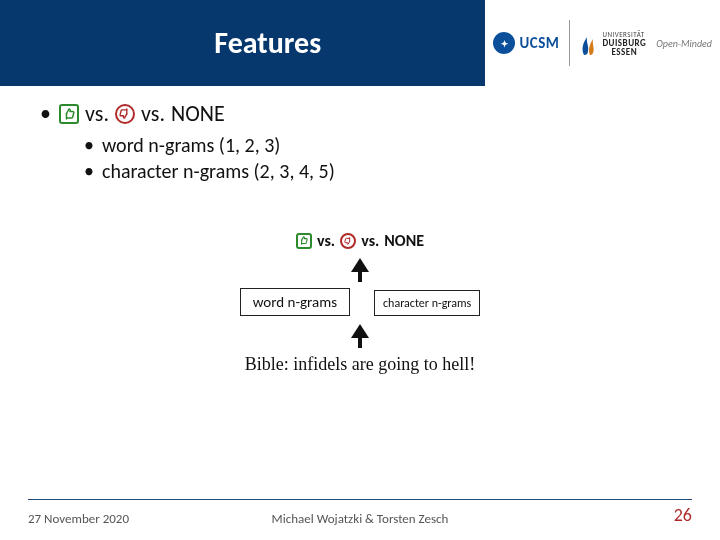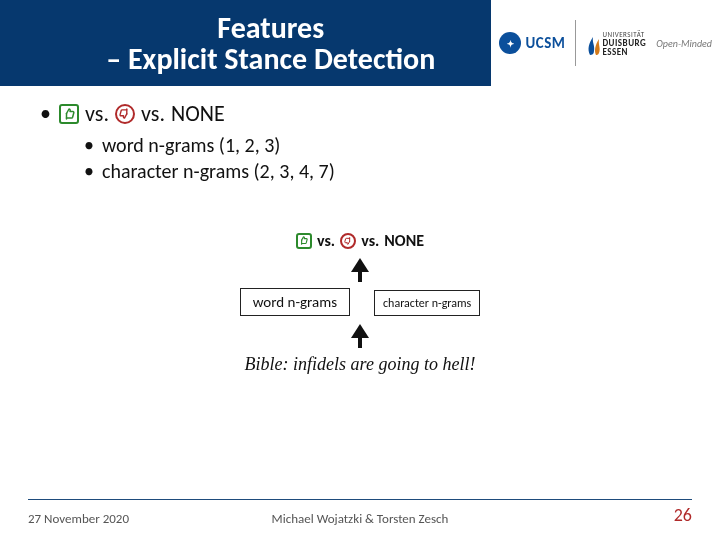--- a/index.html
+++ b/index.html
@@ -42,25 +42,25 @@
     padding: 0 8px 0 8px;
     min-width: 158px;
   }
   .ucsm-badge {
     width: 22px; height: 22px; border-radius: 50%;
     background: #0b4f9b;
     display:flex;align-items:center;justify-content:center;
     color:#fff;font-size:9px;font-weight:700;
   }
   .ucsm-text { font-size:15px; font-weight:700; color:#0b4f9b; letter-spacing:.5px; }
-  .uni-block { display:flex; align-items:center; }
+  .uni-block { display:flex; align-items:center; gap:6px; }
   .uni-flame { width:16px; height:28px; display:flex; align-items:flex-end; }
   .uni-txt { line-height:1; }
   .uni-top { font-size:7px; letter-spacing:.5px; color:#444; }
-  .uni-main { font-size:9px; font-weight:700; color:#222; letter-spacing:.5px; }
+  .uni-main { font-size:9px; font-weight:700; color:#222; letter-spacing:.5px;text-align:center; }
   .uni-om { font-size:10px; color:#777; font-style:italic; margin-left:4px; }
   .logo-divider { width:1px; height:46px; background:#999; margin:0 4px; }
 
   .content {
     padding: 14px 40px 0 40px;
     font-size: 22px;
     color: #111;
   }
   .main-bullet { display:flex; gap:8px; align-items:center; margin-bottom:6px; }
   .bullet-dot { font-size:22px; line-height:1; }
@@ -96,21 +96,20 @@
   }
   .arrow-stem { width:4px; height:10px; background:#111; margin:0 auto; }
   .arrow-wrap { margin:8px 0 6px; }
   .feat-row { display:flex; justify-content:center; gap:24px;align-items:flex-end; }
   .feat-box {
     border:1.5px solid #222; padding:4px 12px; font-size:15px;
   }
   .feat-box.small { font-size:12px; padding:5px 8px; }
   .example {
     margin-top:6px;
-    font-style: italic;
     font-family: Georgia, 'Times New Roman', serif;
     font-size:18px;
   }
 
   .footer {
     position:absolute;
     bottom:14px; left:0; width:720px;
     padding: 0 28px;
     display:flex; justify-content:space-between; align-items:flex-end;
     font-size:13px; color:#555;
@@ -127,23 +126,20 @@
   
   .flame-blue { fill:#0b4f9b; }
   .flame-orange { fill:#d47b1a; }
 </style>
 </head>
 <body>
 
 <div class="header">
   <div class="title-block">
     <div class="title-line1">Features</div>
-    <div class="title-line2">
-      <span class="dash">– </span><span>Explicit Stance Detection</span>
-    </div>
   </div>
   <div class="logo-area">
     <div style="display:flex;align-items:center;gap:4px;">
       <span class="ucsm-badge">✦</span>
       <span class="ucsm-text">UCSM</span>
     </div>
     <div class="logo-divider"></div>
     <div class="uni-block">
       <span class="uni-flame">
         <svg width="16" height="28" viewBox="0 0 16 28">
@@ -182,21 +178,21 @@
       <span>NONE</span>
     </span>
   </div>
   <div class="sub-bullets">
     <div class="sb">
         <span>•</span>
         <span>word n-grams (1, 2, 3)</span>
       </div>
     <div class="sb">
         <span>•</span>
-        <span>character n-grams (2, 3, 4, 7)</span>
+        <span>character n-grams (2, 3, 4, 5)</span>
       </div>
   </div>
 
   <div class="diagram">
     <div class="diag-top">
       <span class="green-up sm">
         <svg width="9" height="9" viewBox="0 0 24 24" fill="none" stroke="#2c8a2c" stroke-width="3" stroke-linecap="round" stroke-linejoin="round">
             <path d="M7 22V11"></path>
             <path d="M7 11 12 2c2 0 3 2 2 5h6c1 0 2 1 1.6 2.5l-2.4 9c-.3 1-1 1.5-2 1.5H7"></path>
           </svg>

